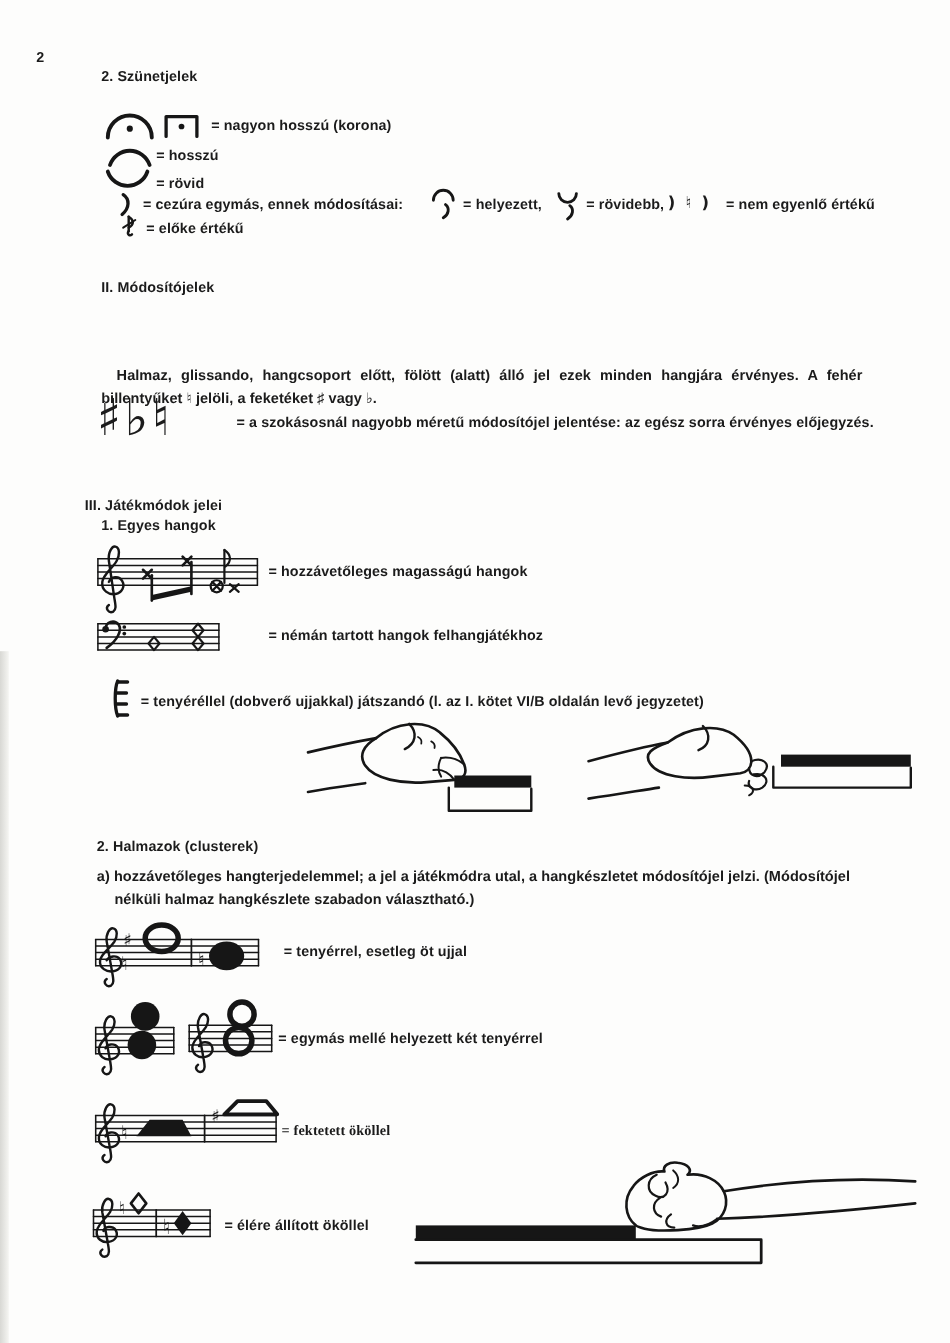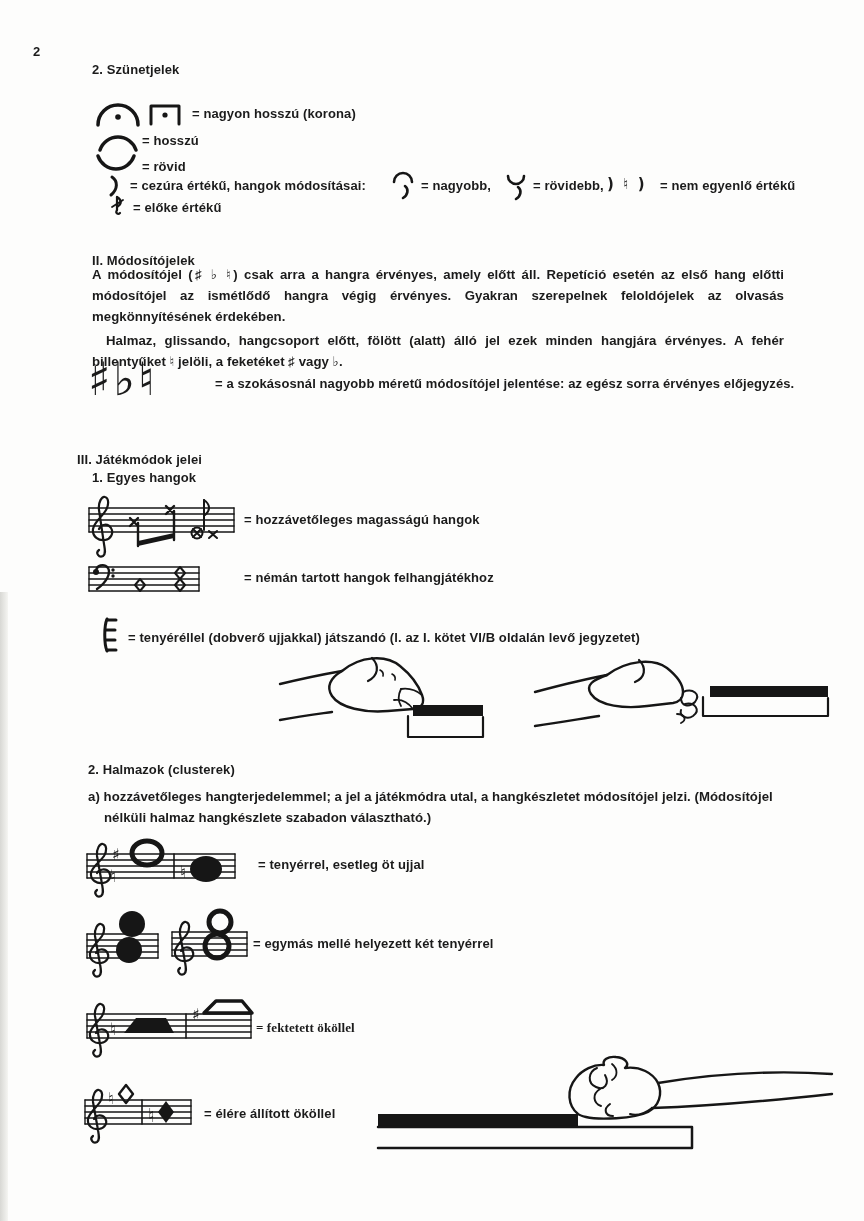--- a/index.html
+++ b/index.html
@@ -45,44 +45,43 @@
   <div class="abs t" style="left:142px;top:133px;">= hosszú</div>
 
   <svg class="abs" style="left:95px;top:153px;" width="42" height="26" viewBox="0 0 42 26">
     <path class="ink" stroke-width="3.5" d="M3 3 A19 19 0 0 0 39 3"></path>
   </svg>
   <div class="abs t" style="left:142px;top:159px;">= rövid</div>
 
   <svg class="abs" style="left:109px;top:174px;" width="12" height="24" viewBox="0 0 12 24">
     <path class="ink" stroke-width="3" d="M3 3 C9 7 9 15 2 21"></path>
   </svg>
-  <div class="abs t" style="left:130px;top:178px;">= cezúra értékű, hangok módosításai:</div>
+  <div class="abs t" style="left:130px;top:178px;">= cezúra egymás, ennek módosításai:</div>
   <svg class="abs" style="left:392px;top:170px;" width="22" height="30" viewBox="0 0 22 30">
     <path class="ink" stroke-width="2.6" d="M2 12 A9 9 0 0 1 20 12"></path>
       <path class="ink" stroke-width="2.6" d="M13 16 C17 19 16 25 11 28"></path>
   </svg>
-  <div class="abs t" style="left:421px;top:178px;">= nagyobb,</div>
+  <div class="abs t" style="left:421px;top:178px;">= helyezett,</div>
   <svg class="abs" style="left:505px;top:172px;" width="22" height="30" viewBox="0 0 22 30">
     <path class="ink" stroke-width="2.6" d="M3 4 A8 8 0 0 0 19 4"></path>
       <path class="ink" stroke-width="2.6" d="M13 15 C17 18 16 24 11 27"></path>
   </svg>
   <div class="abs t" style="left:533px;top:178px;">= rövidebb,</div>
   <div class="abs symtxt" style="left:607px;top:175px;">) ♮ )</div>
   <div class="abs t" style="left:660px;top:178px;">=  nem egyenlő értékű</div>
 
   <svg class="abs" style="left:110px;top:195px;" width="16" height="22" viewBox="0 0 16 22">
     <path class="ink" stroke-width="2.2" d="M7 2 V15"></path>
       <path class="ink" stroke-width="2.2" d="M7 2 C12 5 12 9 7 12"></path>
     <path class="ink" stroke-width="1.8" d="M2 12 L13 5"></path>
       <path class="ink" stroke-width="2.2" d="M7 15 C5 18 8 20 10 18"></path>
   </svg>
   <div class="abs t" style="left:133px;top:200px;">= előke értékű</div>
 
   <div class="abs t" style="left:92px;top:253px;">II. Módosítójelek</div>
-  <div class="abs para" style="left:92px;top:264px;width:692px;">A módosítójel (♯ ♭ ♮) csak arra a hangra érvényes, amely előtt áll. Repetíció esetén az első hang előtti módosítójel az ismétlődő hangra végig érvényes. Gyakran szerepelnek feloldójelek az olvasás megkönnyítésének érdekében.</div>
   <div class="abs para indent2" style="left:92px;top:306px;width:692px;margin-top:24px;">Halmaz, glissando, hangcsoport előtt, fölött (alatt) álló jel ezek minden hangjára érvényes. A fehér billentyűket ♮ jelöli, a feketéket ♯ vagy ♭.</div>
 
   <div class="abs bigacc" style="left:88px;top:356px;">♯♭♮</div>
   <div class="abs t" style="left:180px;top:376px;margin-left:35px;">= a szokásosnál nagyobb méretű módosítójel jelentése: az egész sorra érvényes előjegyzés.</div>
 
   <div class="abs t" style="left:77px;top:428px;margin-top:24px;">III. Játékmódok jelei</div>
   <div class="abs t" style="left:92px;top:470px;">1. Egyes hangok</div>
 
   <svg class="abs" style="left:88px;top:494px;" width="147" height="64" viewBox="0 0 147 64">
     <g class="ink" stroke-width="1.4">

